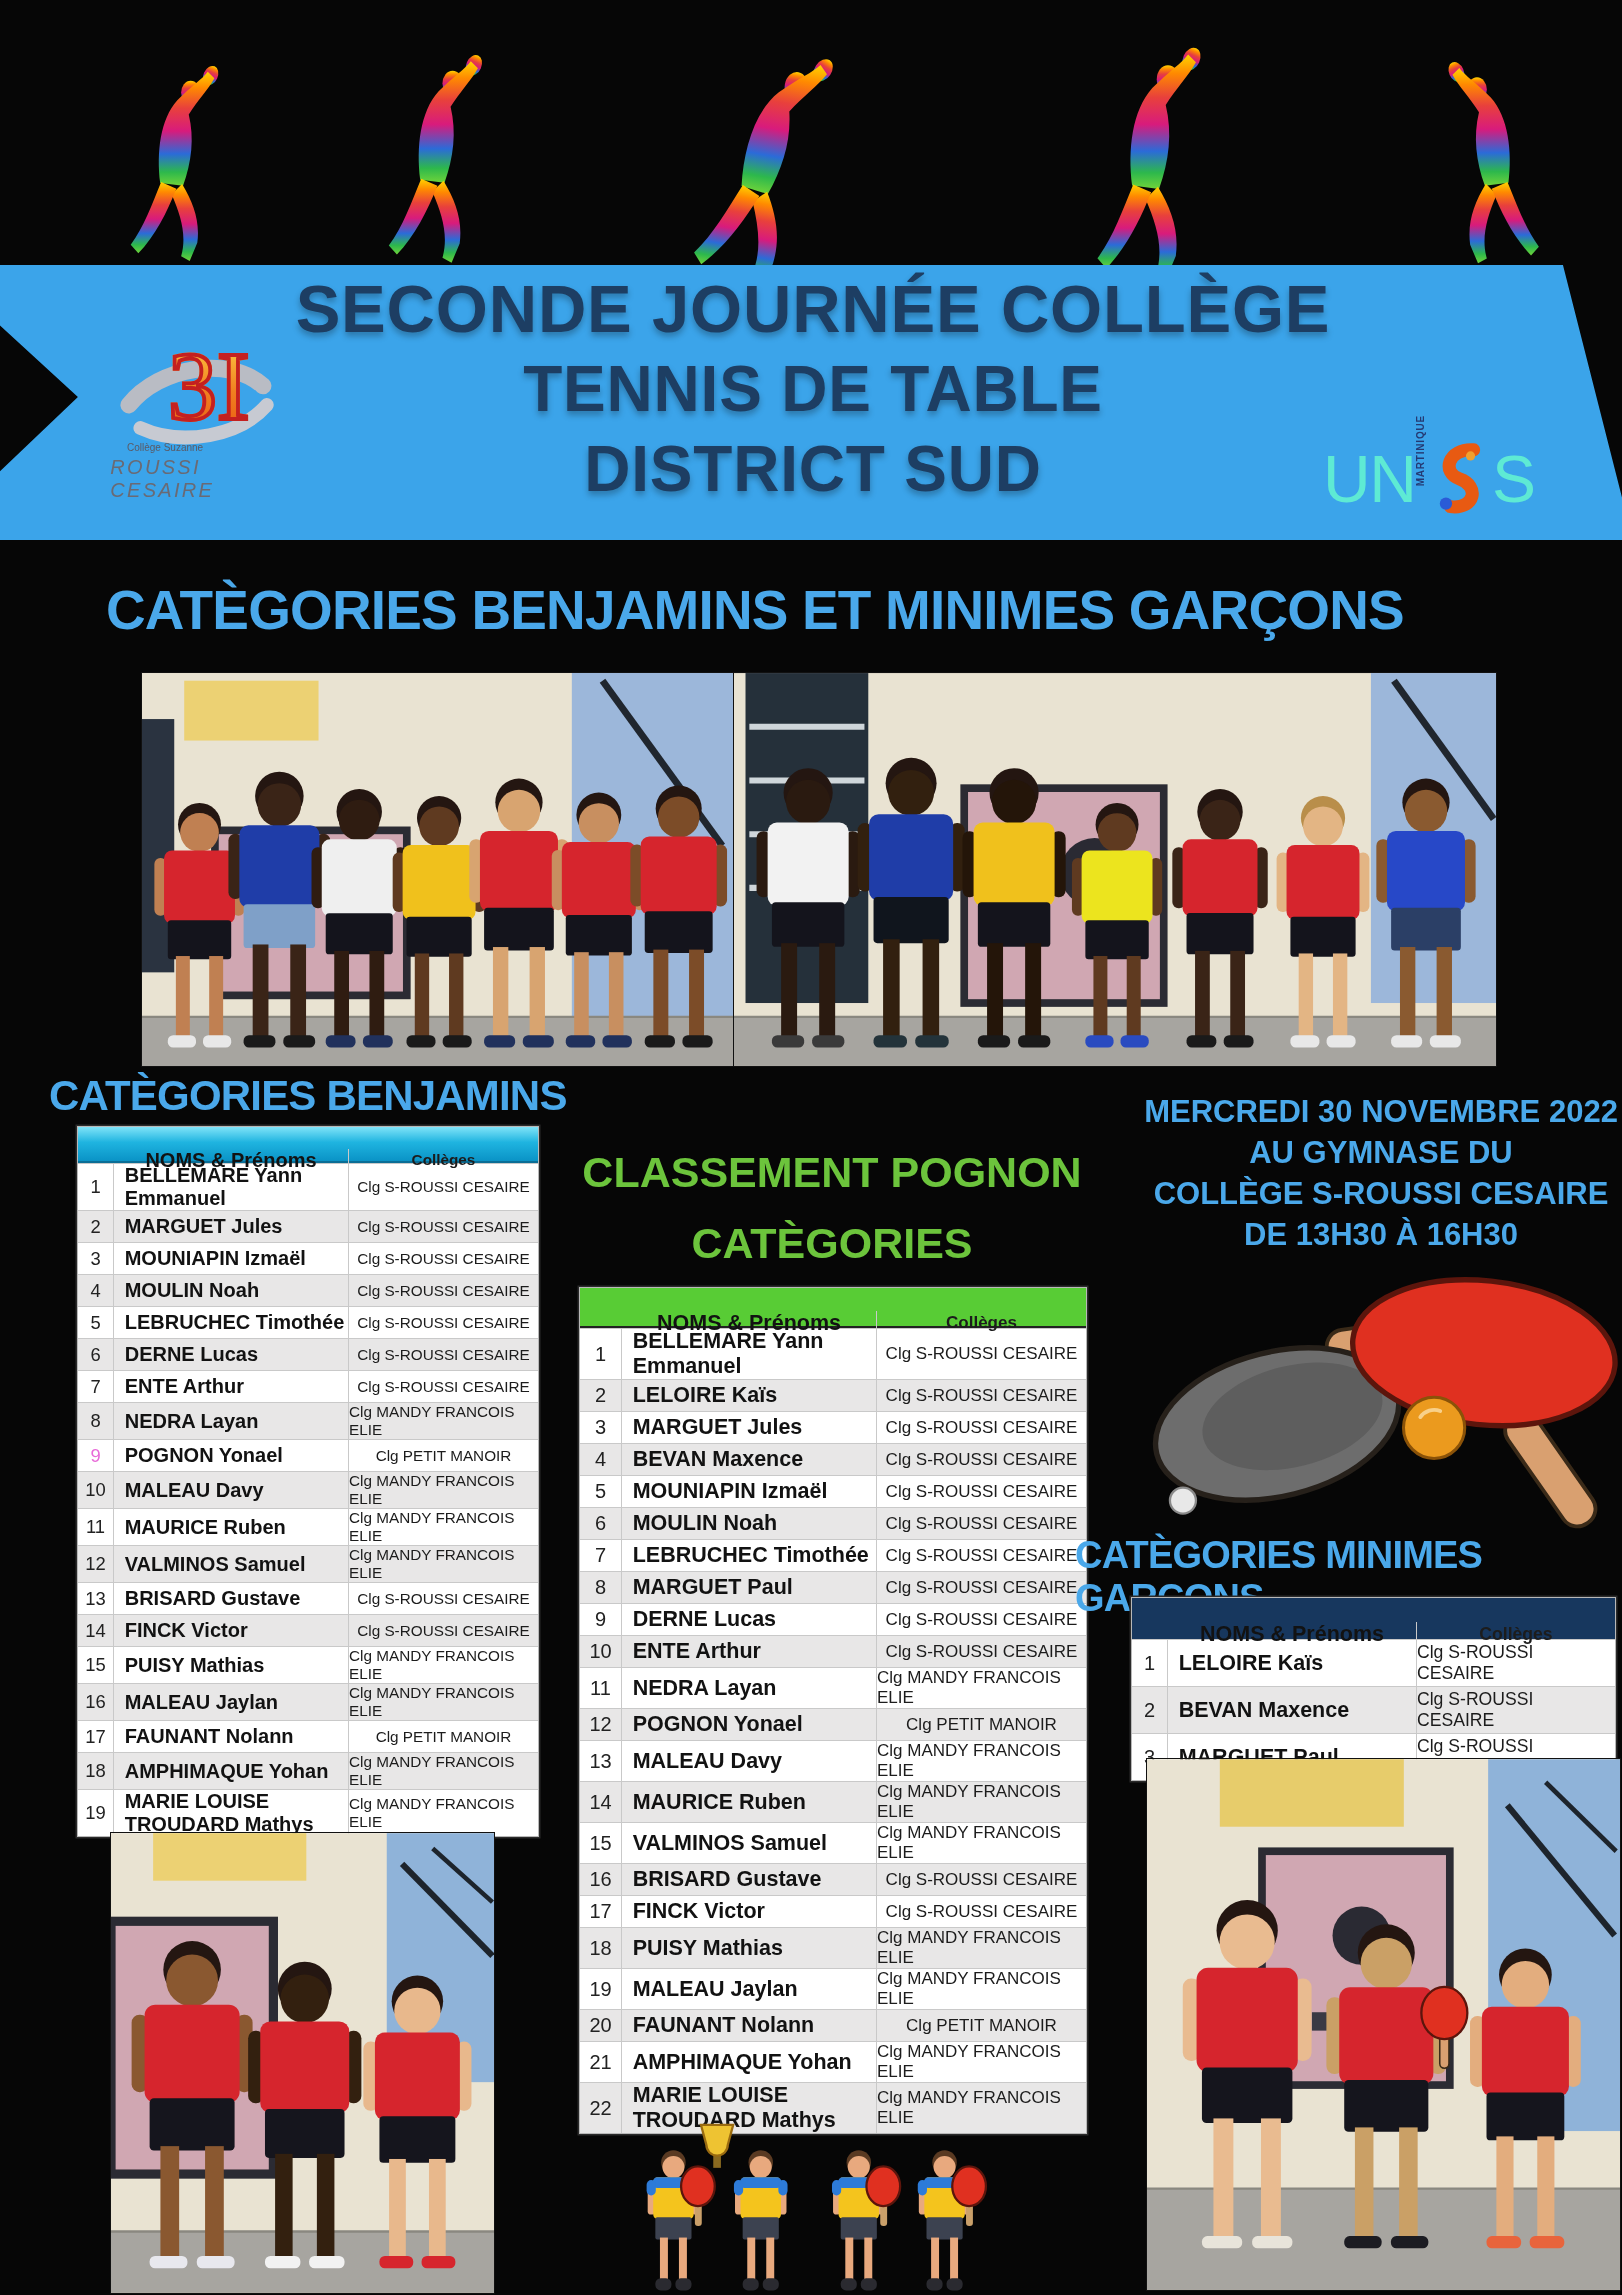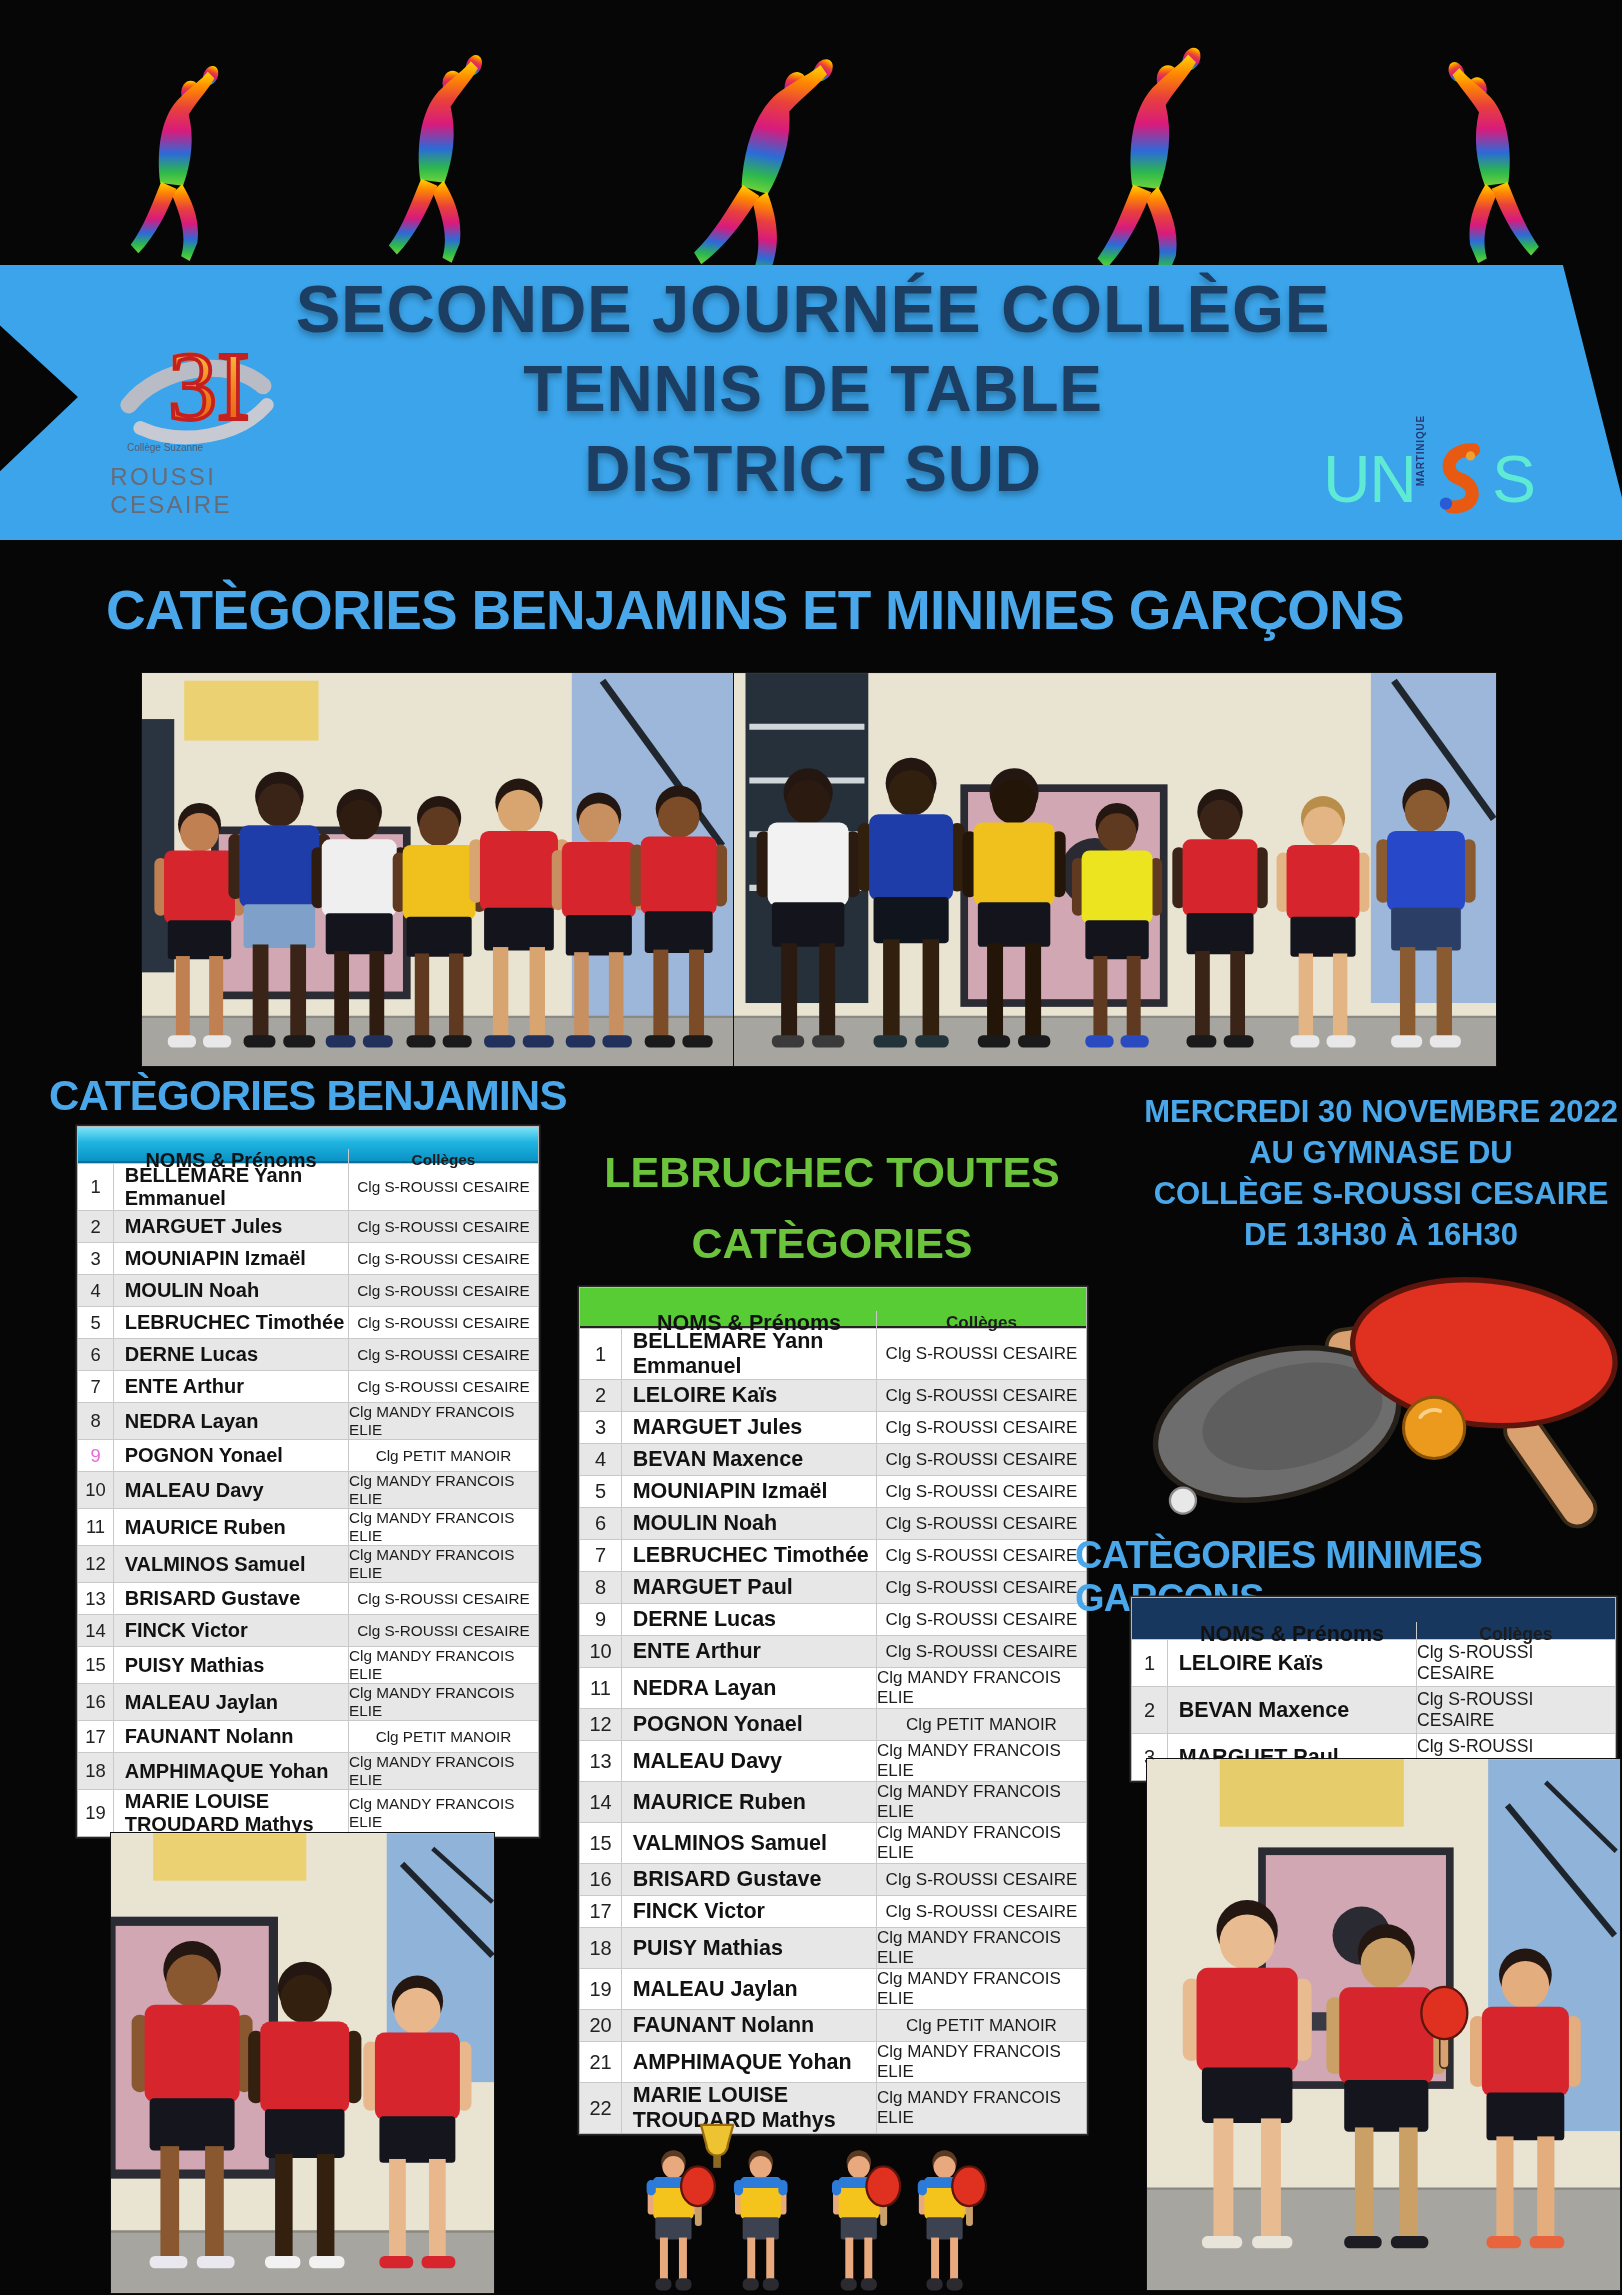--- a/index.html
+++ b/index.html
@@ -16,21 +16,21 @@
   #title .t2,#title .t3{font-size:64px;line-height:80px;letter-spacing:0.8px;}
 
   
   #logo-3i{left:98px;top:313px;width:192px;height:192px;}
   #logo-3i .mark{position:absolute;left:38px;top:17px;font-size:98px;font-weight:normal;
       color:#f07818;background:linear-gradient(180deg,#ffd84a 0%,#f08020 55%,#e85510 100%);
       -webkit-background-clip:text;background-clip:text;-webkit-text-fill-color:transparent;
       text-shadow:none;-webkit-text-stroke:3.8px #c42020;font-family:"Liberation Serif",serif;margin-left:32px;}
   #logo-3i .swoosh{position:absolute;left:0;top:0;}
   #logo-3i .l1{position:absolute;left:29px;top:129px;font-size:10px;color:#5a5a66;width:169px;}
-  #logo-3i .l2{position:absolute;left:12.3px;top:150px;font-size:24px;color:#6a6a74;letter-spacing:2.3px;width:184px;}
+  #logo-3i .l2{position:absolute;left:12.3px;top:143px;font-size:20px;color:#6a6a74;letter-spacing:2.3px;width:184px;font-style:italic;}
 
   
   #logo-unss{left:1323px;top:429px;width:261px;height:100px;display:flex;align-items:center;}
   #logo-unss .big{font-size:66px;font-weight:normal;color:#5eead4;letter-spacing:-1.5px;}
   #logo-unss .vert{font-size:10px;font-weight:bold;color:#253a73;transform:rotate(-90deg) translateX(-1.5px);
                    transform-origin:center;width:10.7px;letter-spacing:0.8px;}
 
   
   .blue-h{color:#4aa8ea;font-weight:bold;}
   #h-main{left:106px;top:577px;width:1411px;font-size:56px;letter-spacing:-0.8px;transform:scaleX(.98);transform-origin:left;}
@@ -405,21 +405,21 @@
         <span class="cell c-clg">Clg MANDY FRANCOIS ELIE</span>
       </div>
       <div class="trow odd">
         <span class="cell c-num">19</span>
         <span class="cell c-name">MARIE LOUISE TROUDARD Mathys</span>
         <span class="cell c-clg">Clg MANDY FRANCOIS ELIE</span>
       </div>
     </div>
 
   <div class="abs" id="h-class">
-    <div>LEBRUCHEC TOUTES</div>
+    <div>CLASSEMENT POGNON</div>
     <div>CATÈGORIES  GARÇONS</div>
   </div>
   <div class="abs tbl" id="t-class">
       <div class="thead">
         <span class="cell c-num"></span>
         <span class="cell c-name">NOMS &amp; Prénoms</span>
         <span class="cell c-clg">Collèges</span>
       </div>
       <div class="trow odd">
         <span class="cell c-num">1</span>

